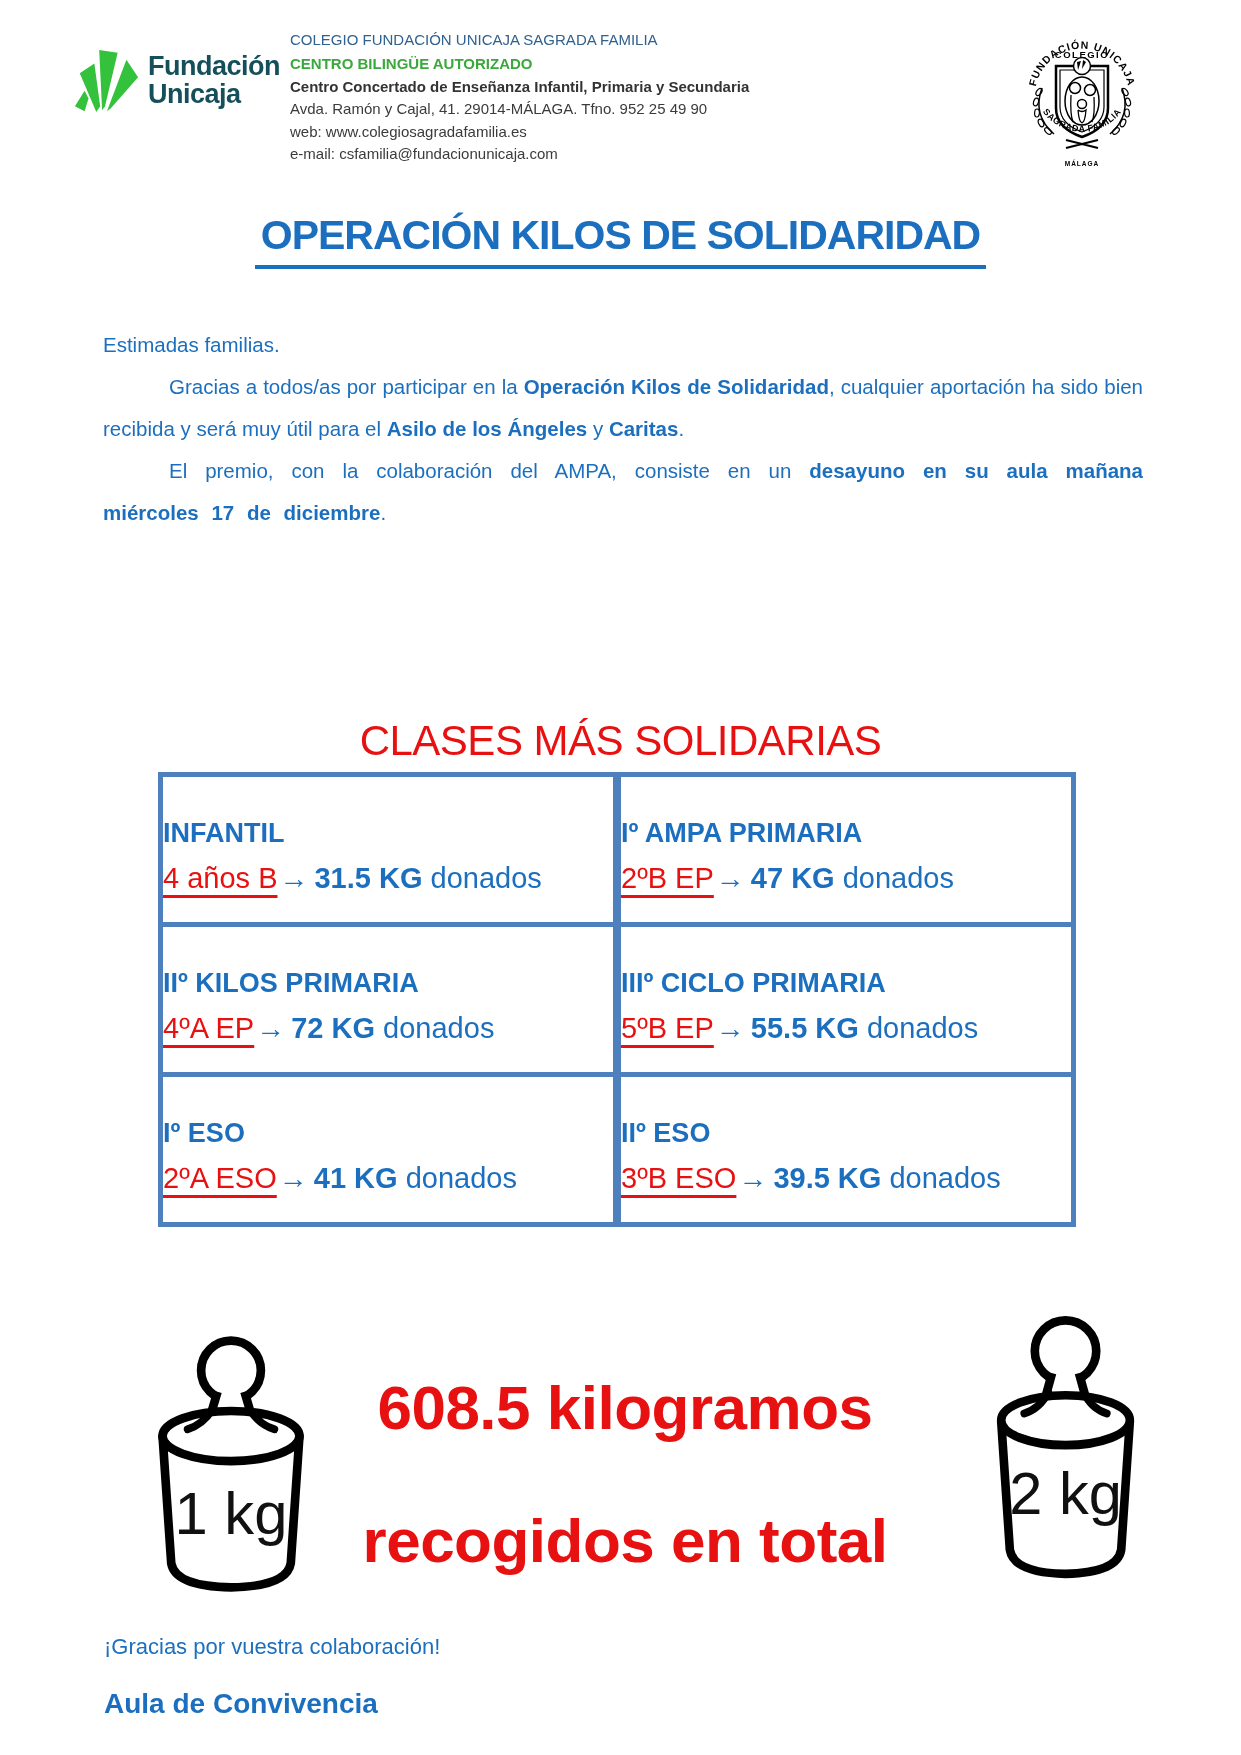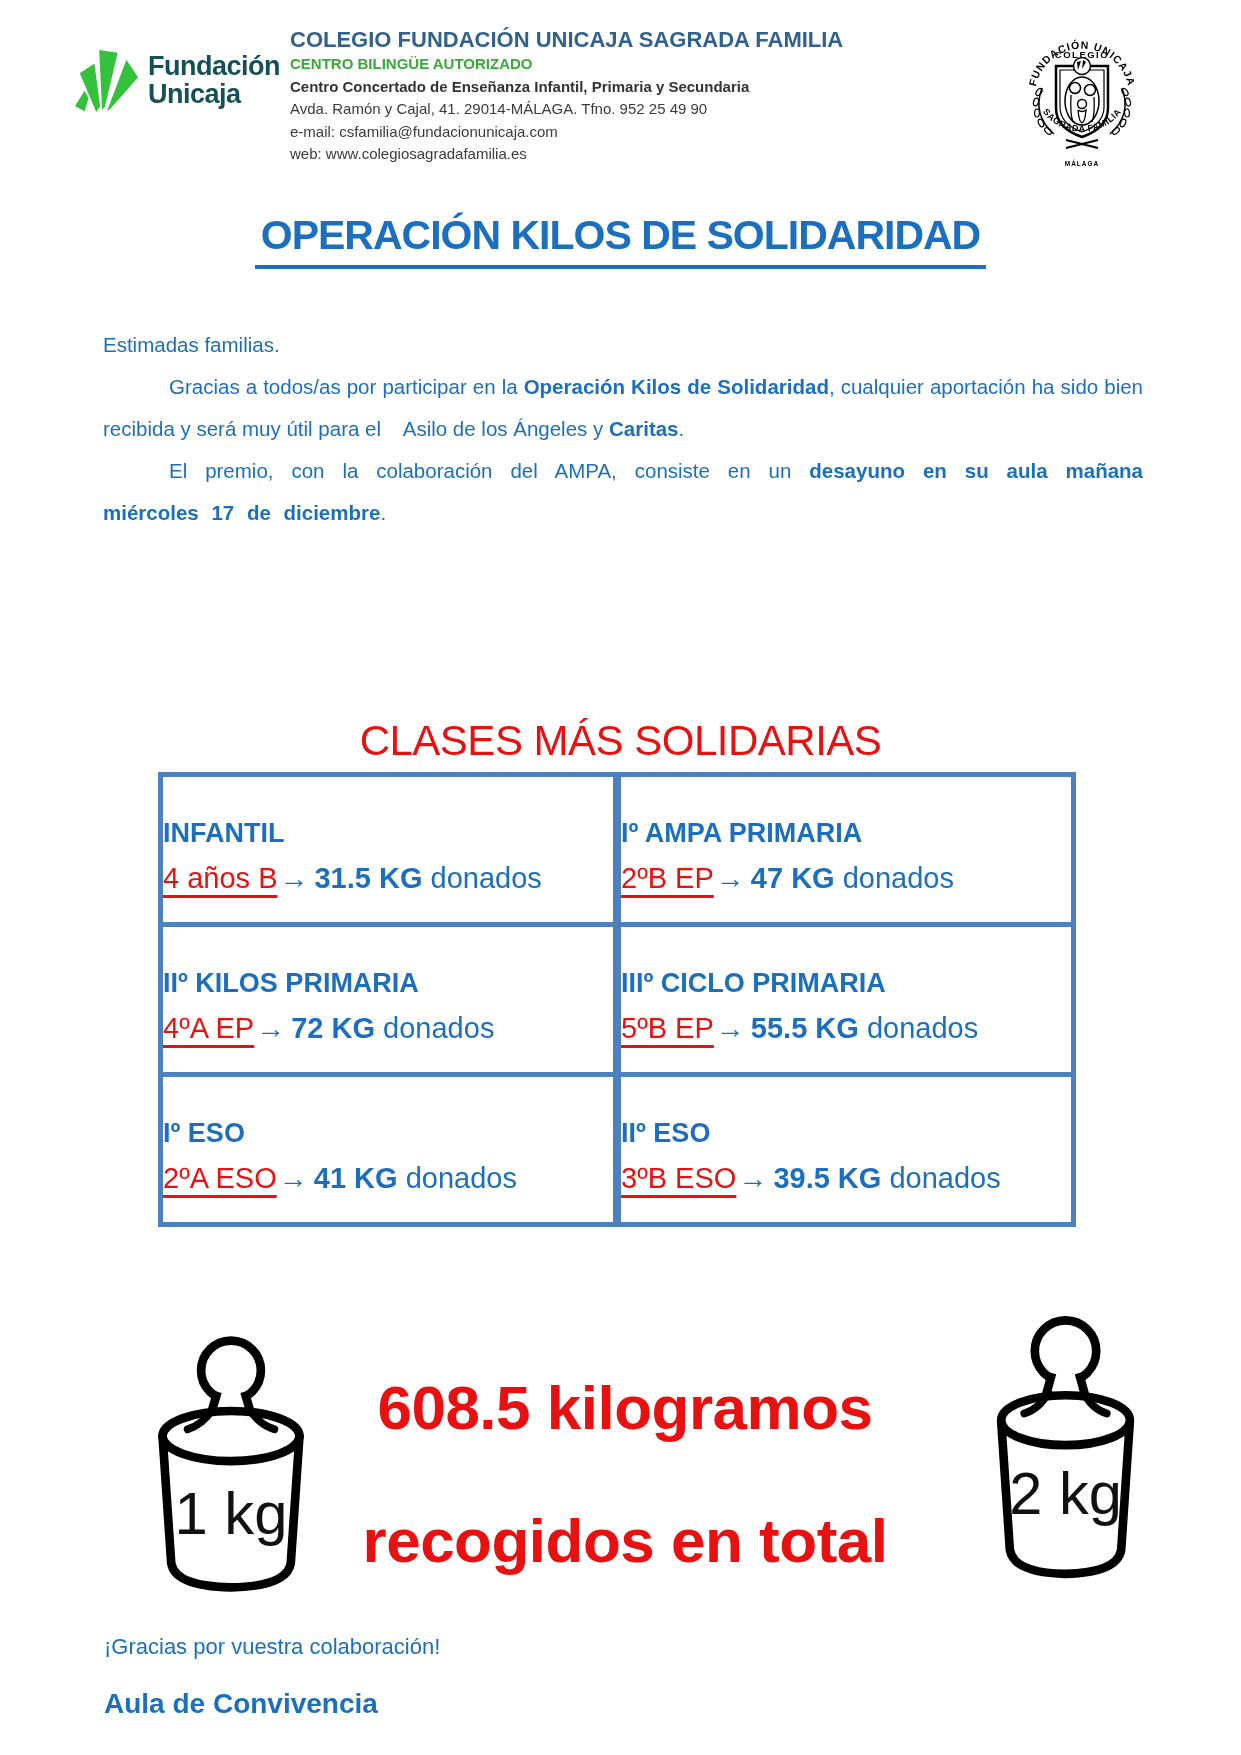--- a/index.html
+++ b/index.html
@@ -12,21 +12,21 @@
   .page{
     position:relative;width:1241px;height:1755px;background:#ffffff;
     font-family:"Liberation Sans","DejaVu Sans",sans-serif;margin:0 auto;overflow:hidden;
   }
   
   .logo{position:absolute;left:72px;top:42px;display:flex;align-items:flex-start;}
   .logo svg{width:68px;height:80px;}
   .logo-text{margin-left:8px;margin-top:10px;font-weight:700;font-size:27px;line-height:28px;
     color:var(--logo-teal);letter-spacing:-0.5px;}
   .school-info{position:absolute;left:290px;top:27px;width:560px;color:var(--ink);font-size:15px;line-height:22.5px;}
-  .school-name{color:var(--dark-blue);font-weight:700;font-size:22px;line-height:26px;}
+  .school-name{color:var(--dark-blue);font-weight:400;font-size:15px;line-height:26px;}
   .school-bilingual{color:var(--green);font-weight:700;}
   .school-desc{font-weight:700;color:#333;}
   .crest{position:absolute;left:1026px;top:20px;width:112px;height:148px;}
   .crest text{fill:#000;font-family:"Liberation Sans",sans-serif;}
   
   .doc-title{position:absolute;top:212px;left:0;width:100%;text-align:center;}
   .doc-title span{display:inline-block;color:var(--blue);font-size:41px;font-weight:700;
     letter-spacing:-1px;border-bottom:4px solid var(--blue);padding:0 6px 6px 6px;}
   
   .letter{position:absolute;left:103px;top:324px;width:1040px;color:var(--blue);
@@ -80,22 +80,22 @@
       <div>Fundación</div>
       <div>Unicaja</div>
     </div>
   </div>
 
   <div class="school-info">
     <div class="school-name">COLEGIO FUNDACIÓN UNICAJA SAGRADA FAMILIA</div>
     <div class="school-bilingual">CENTRO BILINGÜE AUTORIZADO</div>
     <div class="school-desc">Centro Concertado de Enseñanza Infantil, Primaria y Secundaria</div>
     <div>Avda. Ramón y Cajal, 41. 29014-MÁLAGA. Tfno. 952 25 49 90</div>
+    <div>web: www.colegiosagradafamilia.es</div>
     <div>e-mail: csfamilia@fundacionunicaja.com</div>
-    <div>web: www.colegiosagradafamilia.es</div>
   </div>
 
   <svg class="crest" viewBox="0 0 112 148">
     <defs>
       <path id="arcTop" d="M 10 66 A 47 47 0 0 1 102 66" fill="none"></path>
       <path id="arcBottom" d="M 14 88 A 49 49 0 0 0 98 88" fill="none"></path>
     </defs>
     <text font-size="10.5" font-weight="bold" letter-spacing="1">
       <textPath href="#arcTop" startOffset="50%" text-anchor="middle">FUNDACIÓN UNICAJA</textPath>
     </text>
@@ -133,21 +133,21 @@
     </text>
     <text x="56" y="146" text-anchor="middle" font-size="6.5" font-weight="bold" letter-spacing="1">MÁLAGA</text>
   </svg>
 
   <div class="doc-title">
     <span>OPERACIÓN KILOS DE SOLIDARIDAD</span>
   </div>
 
   <div class="letter">
     <p>Estimadas familias.</p>
-    <p class="indent"><span>Gracias a todos/as por participar en la </span><span style="font-weight: 700;">Operación Kilos de Solidaridad</span><span>, cualquier aportación ha sido bien recibida y será muy útil para el </span><span style="font-weight: 400; margin-left: 16px;">Asilo de los Ángeles</span><span> y </span><span style="font-weight: 700;">Caritas</span><span>.</span></p>
+    <p class="indent"><span>Gracias a todos/as por participar en la </span><span style="font-weight: 700;">Operación Kilos de Solidaridad</span><span>, cualquier aportación ha sido bien recibida y será muy útil para el </span><span style="font-weight: 700;">Asilo de los Ángeles</span><span> y </span><span style="font-weight: 700;">Caritas</span><span>.</span></p>
     <p class="indent wide"><span>El premio, con la colaboración del AMPA, consiste en un </span><span style="font-weight: 700;">desayuno en su aula mañana miércoles 17 de diciembre</span><span>.</span></p>
   </div>
 
   <div class="section-heading">CLASES MÁS SOLIDARIAS</div>
 
   <table class="solidarity-table">
     <tbody>
     <tr>
       <td>
         <div class="cell-group">INFANTIL</div>

